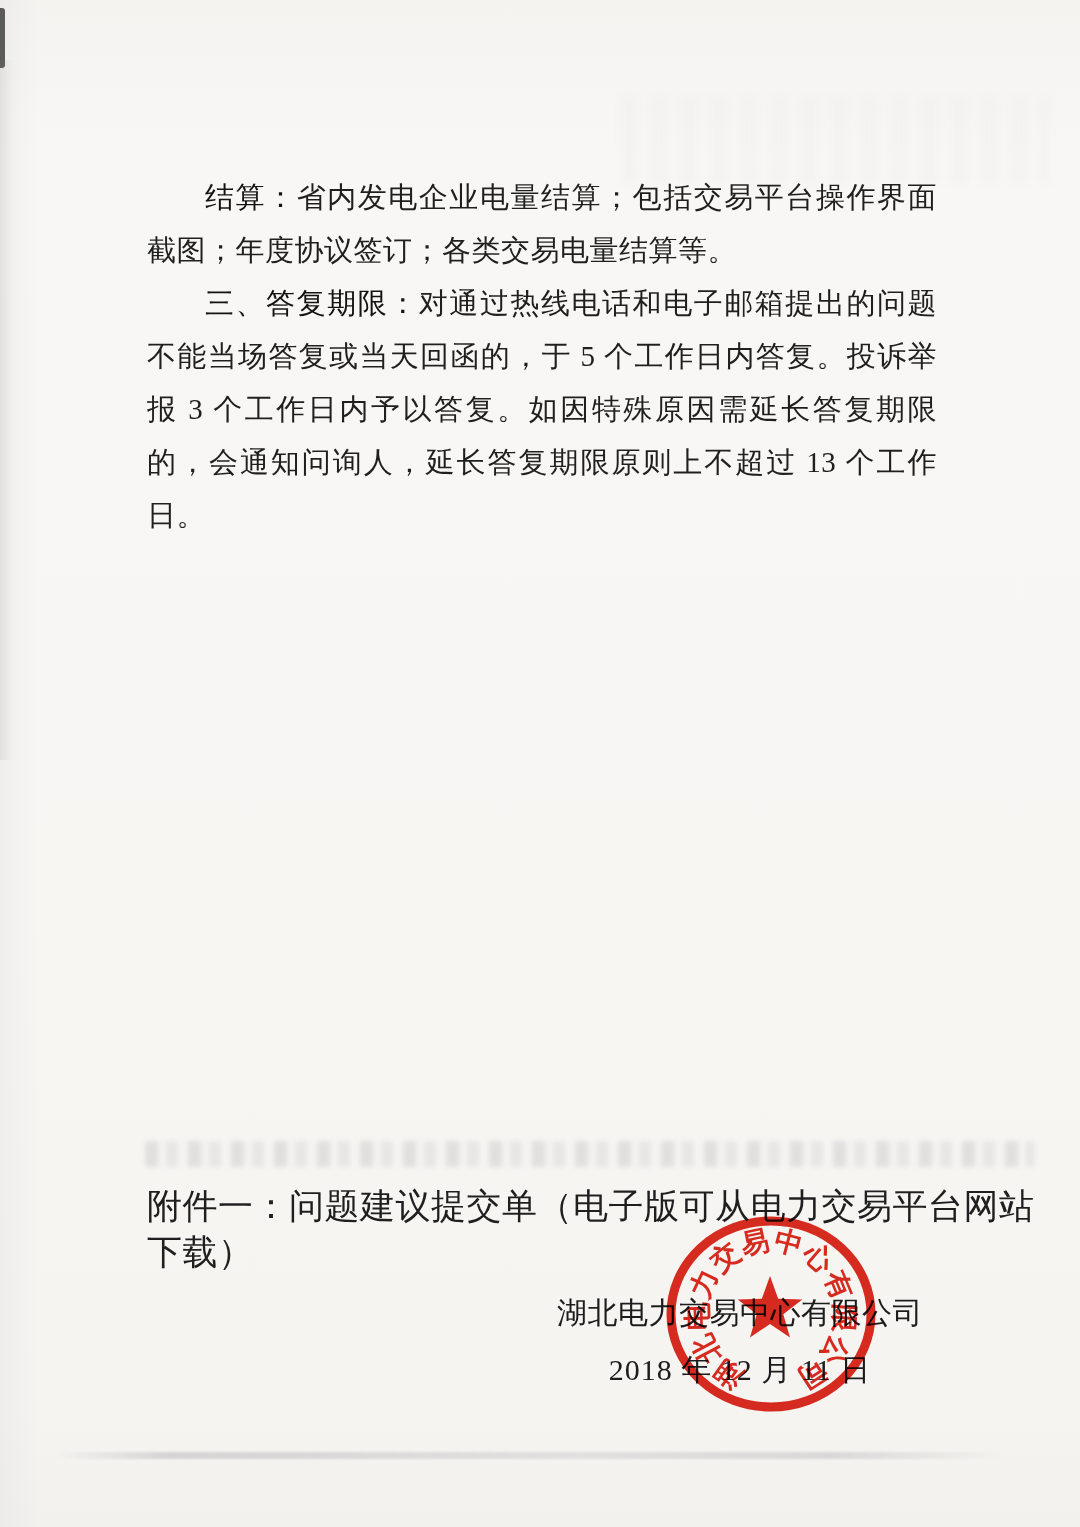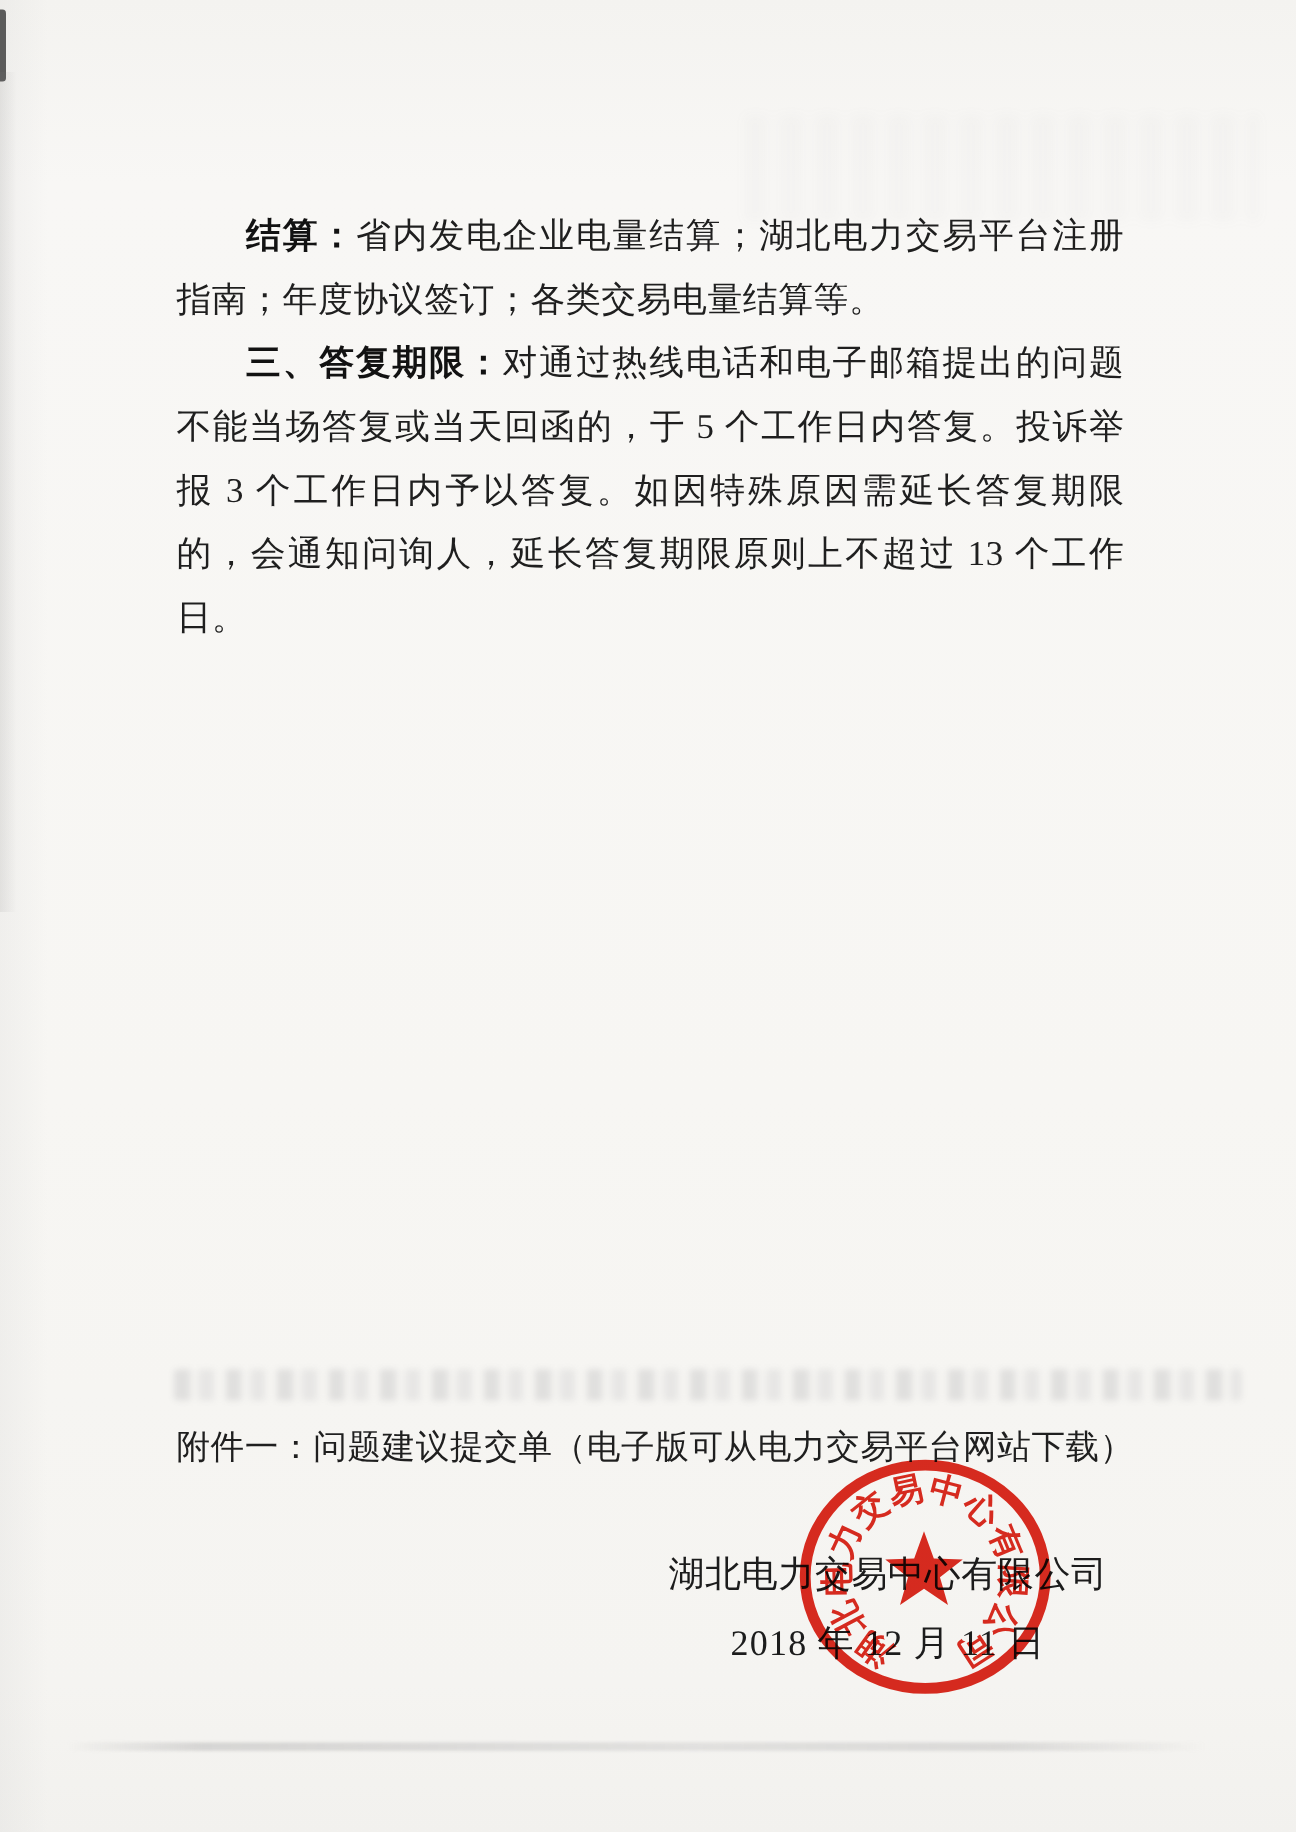--- a/index.html
+++ b/index.html
@@ -25,32 +25,32 @@
   }
   .doc{
     position:absolute;left:147px;top:171px;width:790px;
     font-size:29px;line-height:53px;color:#1f1f1f;
     text-align:justify;
   }
   .doc p{
     margin:0;padding:0;text-indent:2em;
     letter-spacing:.5px;
   }
-  .doc .lead{font-weight:bold;color:#121212;}
+  .doc .lead{font-weight:normal;color:#121212;}
   
   .bleed{
     position:absolute;left:145px;top:1141px;width:890px;height:26px;
     background:repeating-linear-gradient(90deg,
       rgba(110,110,118,.38) 0 13px, rgba(190,190,196,.10) 13px 21px,
       rgba(130,130,138,.30) 21px 33px, rgba(205,205,210,.06) 33px 43px);
     filter:blur(2.6px);opacity:.42;border-radius:3px;
   }
   .attachment{
     position:absolute;left:147px;top:1184px;width:900px;
-    font-size:28px;line-height:46px;color:#1f1f1f;letter-spacing:.5px;
+    font-size:35px;line-height:46px;color:#1f1f1f;letter-spacing:.5px;
   }
   .signature{
     position:absolute;left:505px;top:1288px;width:470px;
     text-align:center;color:#1c1c1c;
   }
   .signature .company{font-size:30px;line-height:50px;letter-spacing:.5px;}
   .signature .date{font-size:30px;line-height:50px;margin-top:7px;letter-spacing:1px;}
   .stamp{
     position:absolute;left:665px;top:1215px;width:216px;height:200px;
     mix-blend-mode:multiply;opacity:.95;
@@ -72,21 +72,21 @@
 </head>
 <body>
 
 <div class="page">
 
   <div class="edge-artifact"></div>
   <div class="edge-shade"></div>
   <div class="topsmudge"></div>
 
   <div class="doc">
-    <p><span class="lead">结算：</span><span>省内发电企业电量结算；湖北电力交易平台注册指南；年度协议签订；各类交易电量结算等。</span></p>
+    <p><span class="lead">结算：</span><span>省内发电企业电量结算；包括交易平台操作界面截图；年度协议签订；各类交易电量结算等。</span></p>
     <p><span class="lead">三、答复期限：</span><span>对通过热线电话和电子邮箱提出的问题不能当场答复或当天回函的，于 5 个工作日内答复。投诉举报 3 个工作日内予以答复。如因特殊原因需延长答复期限的，会通知问询人，延长答复期限原则上不超过 13 个工作日。</span></p>
   </div>
 
   <div class="bleed"></div>
 
   <div class="attachment">附件一：问题建议提交单（电子版可从电力交易平台网站下载）</div>
 
   <div class="signature">
     <div class="company">湖北电力交易中心有限公司</div>
     <div class="date">2018 年 12 月 11 日</div>

